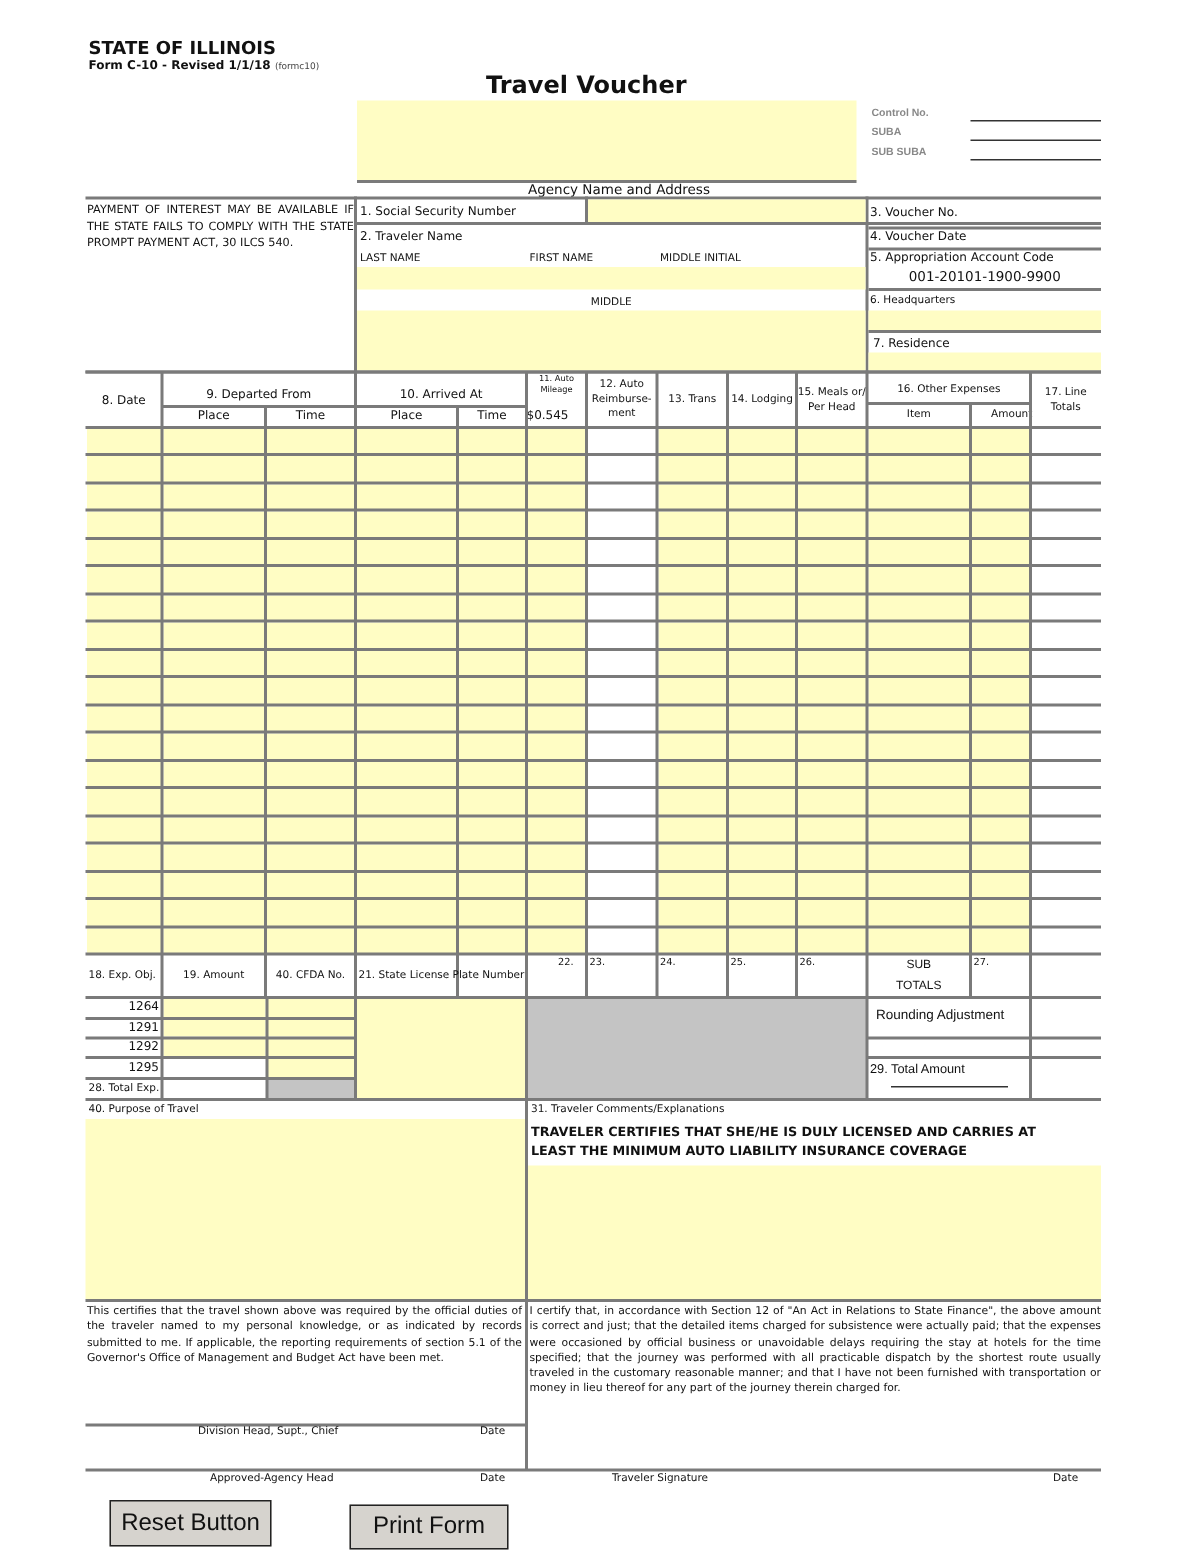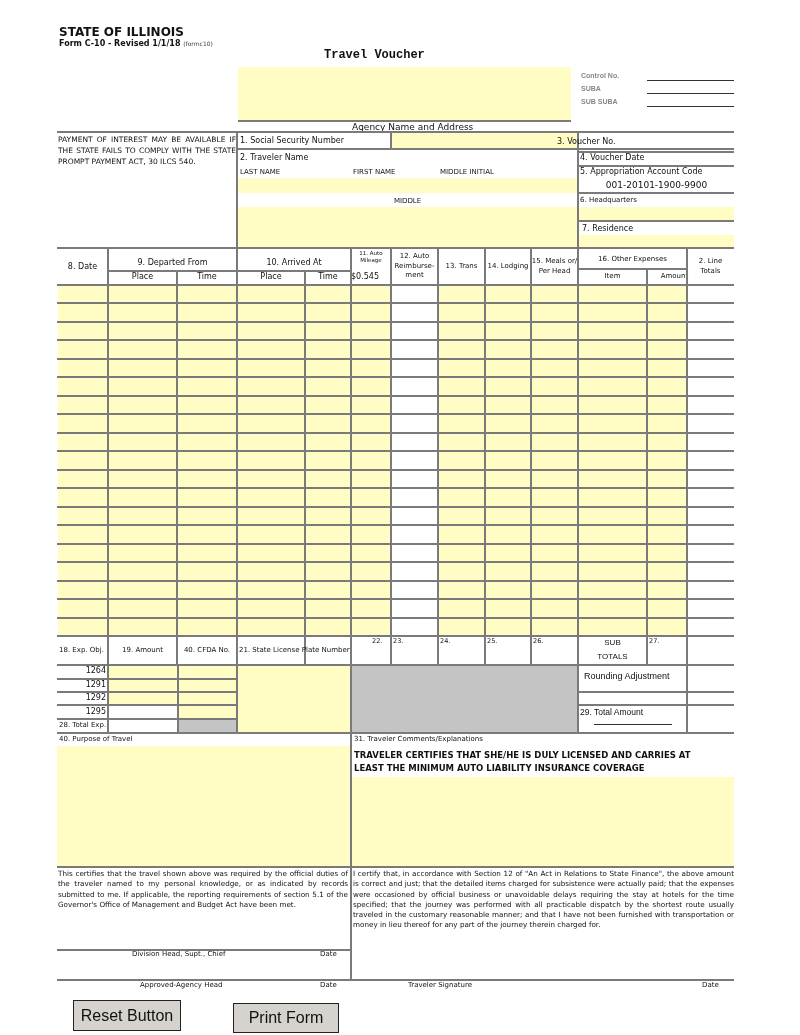--- a/index.html
+++ b/index.html
@@ -16,21 +16,21 @@
   .btn{position:absolute;box-sizing:border-box;background:#d6d3ce;border:1.5px solid #222;font-family:"Liberation Sans",sans-serif;font-size:16px;display:flex;align-items:center;justify-content:center;cursor:pointer;}
   .cell{position:absolute;box-sizing:border-box;}
   .para{position:absolute;font-size:7.2px;line-height:10.3px;text-align:justify;white-space:normal;}
   .sigline{position:absolute;height:1px;background:#333;}
 </style>
 </head>
 <body>
 
 <div class="t" style="left:59px;top:26px;font-size:12px;font-weight:bold;">STATE OF ILLINOIS</div>
 <div class="t" style="left:59px;top:40px;font-size:8px;font-weight:bold;"><span>Form C-10 - Revised 1/1/18</span> <span style="font-size:6px;font-weight:normal;color:#444;">(formc10)</span></div>
-<div class="t" style="left:324px;top:49px;font-size:12px;font-weight:bold;font-family:Liberation Mono, monospace;">Travel Voucher</div>
+<div class="t" style="left:324px;top:49px;font-size:16px;font-weight:bold;">Travel Voucher</div>
 
 <div class="abs yl" style="left:238px;top:67px;width:333px;height:54px;"></div>
 <div class="hl" style="left:238px;top:120px;width:333px;"></div>
 <div class="t f9" style="left:352px;top:123px;">Agency Name and Address</div>
 
 <div class="t f7 arial" style="left:581px;top:72px;color:#888;font-weight:bold;">Control No.</div>
 <div class="t f7 arial" style="left:581px;top:85px;color:#888;font-weight:bold;">SUBA</div>
 <div class="t f7 arial" style="left:581px;top:98px;color:#888;font-weight:bold;">SUB SUBA</div>
 <div class="sigline" style="left:647px;top:80px;width:87px;"></div>
 <div class="sigline" style="left:647px;top:93px;width:87px;"></div>
@@ -48,21 +48,21 @@
 <div class="hl" style="left:238px;top:148px;width:496px;"></div>
 
 <div class="t f8" style="left:240px;top:154px;">2. Traveler Name</div>
 <div class="t f7" style="left:240px;top:169px;">LAST NAME</div>
 <div class="t f7" style="left:353px;top:169px;">FIRST NAME</div>
 <div class="t f7" style="left:440px;top:169px;">MIDDLE INITIAL</div>
 <div class="abs yl" style="left:238px;top:178px;width:339px;height:15px;"></div>
 <div class="t f7 c" style="left:238px;width:339px;top:198px;">MIDDLE</div>
 <div class="abs yl" style="left:238px;top:207px;width:339px;height:40px;"></div>
 
-<div class="t f8" style="left:557px;top:138px;">3. Voucher No.</div>
+<div class="t f8" style="left:580px;top:138px;">3. Voucher No.</div>
 <div class="hl" style="left:579px;top:151px;width:155px;"></div>
 <div class="t f8" style="left:580px;top:154px;">4. Voucher Date</div>
 <div class="hl" style="left:579px;top:165px;width:155px;"></div>
 <div class="t f8" style="left:580px;top:168px;">5. Appropriation Account Code</div>
 <div class="t f9 c" style="left:579px;width:155px;top:181px;">001-20101-1900-9900</div>
 <div class="hl" style="left:579px;top:192px;width:155px;"></div>
 <div class="t f7" style="left:580px;top:197px;">6. Headquarters</div>
 <div class="abs yl" style="left:579px;top:207px;width:155px;height:13px;"></div>
 <div class="hl" style="left:579px;top:220px;width:155px;"></div>
 <div class="t f8" style="left:582px;top:225px;">7. Residence</div>
@@ -83,21 +83,21 @@
   <div class="t f7 c" style="left:391px;width:47px;top:253px;">12. Auto</div>
   <div class="t f7 c" style="left:391px;width:47px;top:263px;">Reimburse-</div>
   <div class="t f7 c" style="left:391px;width:47px;top:272px;">ment</div>
   <div class="t f7 c" style="left:438px;width:47px;top:263px;">13. Trans</div>
   <div class="t f7 c" style="left:485px;width:46px;top:263px;">14. Lodging</div>
   <div class="t f7 c" style="left:531px;width:47px;top:258px;">15. Meals or/</div>
   <div class="t f7 c" style="left:531px;width:47px;top:268px;">Per Head</div>
   <div class="t f7 c" style="left:578px;width:109px;top:256px;">16. Other Expenses</div>
   <div class="t f7 c" style="left:578px;width:69px;top:273px;">Item</div>
   <div class="t f7 c" style="left:647px;width:55px;top:273px;">Amount</div>
-  <div class="t f7 c" style="left:687px;width:47px;top:258px;">2. Line</div>
+  <div class="t f7 c" style="left:687px;width:47px;top:258px;">17. Line</div>
   <div class="t f7 c" style="left:687px;width:47px;top:268px;">Totals</div>
 
   <div class="hl" style="left:108px;top:270px;width:243px;"></div>
   <div class="hl" style="left:578px;top:268px;width:109px;"></div>
 </div>
 
 <div id="expense-rows">
     <div class="cell yl" style="left: 58px; top: 286px; width: 50px; height: 17.4737px;"></div>
     <div class="cell yl" style="left: 109px; top: 286px; width: 68px; height: 17.4737px;"></div>
     <div class="cell yl" style="left: 178px; top: 286px; width: 59px; height: 17.4737px;"></div>

